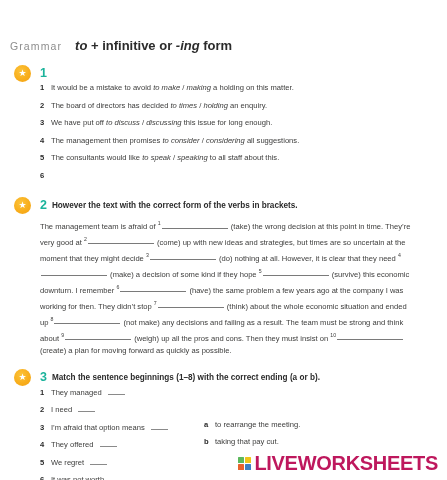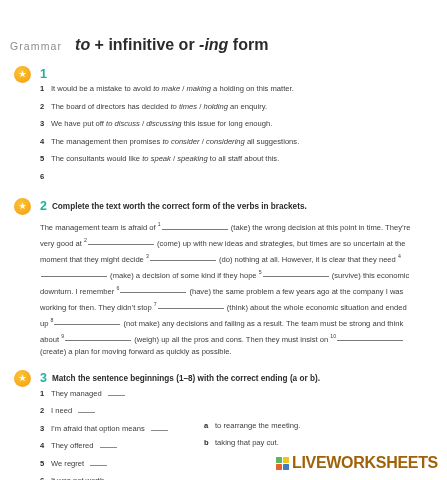--- a/index.html
+++ b/index.html
@@ -29,21 +29,21 @@
     padding: 8px 0 0 10px;
   }
   .header-label {
     font-size: 10.5px;
     color: #8d8d8d;
     letter-spacing: 1.1px;
     font-weight: 400;
     margin-top: 32px;
   }
   .header-title {
-    font-size: 16px;
+    font-size: 13px;
     color: #2b2b2b;
     font-weight: 600;
     margin-left: 13px;
   }
   .header-title .it { font-style: italic; }
 
   
   .exercise {
     position: relative;
     margin-left: 40px;
@@ -181,23 +181,23 @@
     width: 13px;
     height: 13px;
     display: grid;
     grid-template-columns: 1fr 1fr;
     grid-template-rows: 1fr 1fr;
     gap: 1px;
     margin-right: 3px;
   }
   .logo-mark i { display: block; border-radius: 0.5px; }
   .logo-text {
-    font-size: 16px;
-    font-weight: bold;
-    color: #a16207;
+    font-size: 20px;
+    font-weight: bold;
+    color: #be185d;
     letter-spacing: -0.3px;
     line-height: 16px;
   }
 
   .gap-14 { height: 14px; }
   .gap-10 { height: 11px; }
 </style>
 </head>
 <body>
 
@@ -245,21 +245,21 @@
   </div>
 
   <div class="gap-10"></div>
 
   <div class="exercise">
     <div class="ex-head">
       <span class="star-badge">
           <span class="star">★</span>
         </span>
       <span class="ex-num">2</span>
-      <span class="ex-title">Complete the text worth the correct form of the verbs in brackets.</span>
+      <span class="ex-title">However the text with the correct form of the verbs in brackets.</span>
     </div>
     <div class="para" id="ex2-para"><span>The management team is afraid of </span><span class="sup">1</span><span class="blank"></span><span> (take) the wrong decision at this point in time.  They’re very good at </span><span class="sup">2</span><span class="blank"></span><span> (come) up with new ideas and strategies, but times are so uncertain at the moment that they might decide </span><span class="sup">3</span><span class="blank"></span><span> (do) nothing at all. However, it is clear that they need </span><span class="sup">4</span><span class="blank"></span><span> (make) a decision of some kind if they hope </span><span class="sup">5</span><span class="blank"></span><span> (survive) this economic downturn. I remember </span><span class="sup">6</span><span class="blank"></span><span> (have) the same problem a few years ago at the company I was working for then. They didn’t stop </span><span class="sup">7</span><span class="blank"></span><span> (think) about the whole economic situation and ended up </span><span class="sup">8</span><span class="blank"></span><span> (not make) any decisions and failing as a result. The team must be strong and think about </span><span class="sup">9</span><span class="blank"></span><span> (weigh) up all the pros and cons. Then they must insist on </span><span class="sup">10</span><span class="blank"></span><span> (create) a plan for moving forward as quickly as possible.</span></div>
   </div>
 
   <div class="gap-14"></div>
 
   <div class="exercise">
     <div class="ex-head">
       <span class="star-badge">
           <span class="star">★</span>

